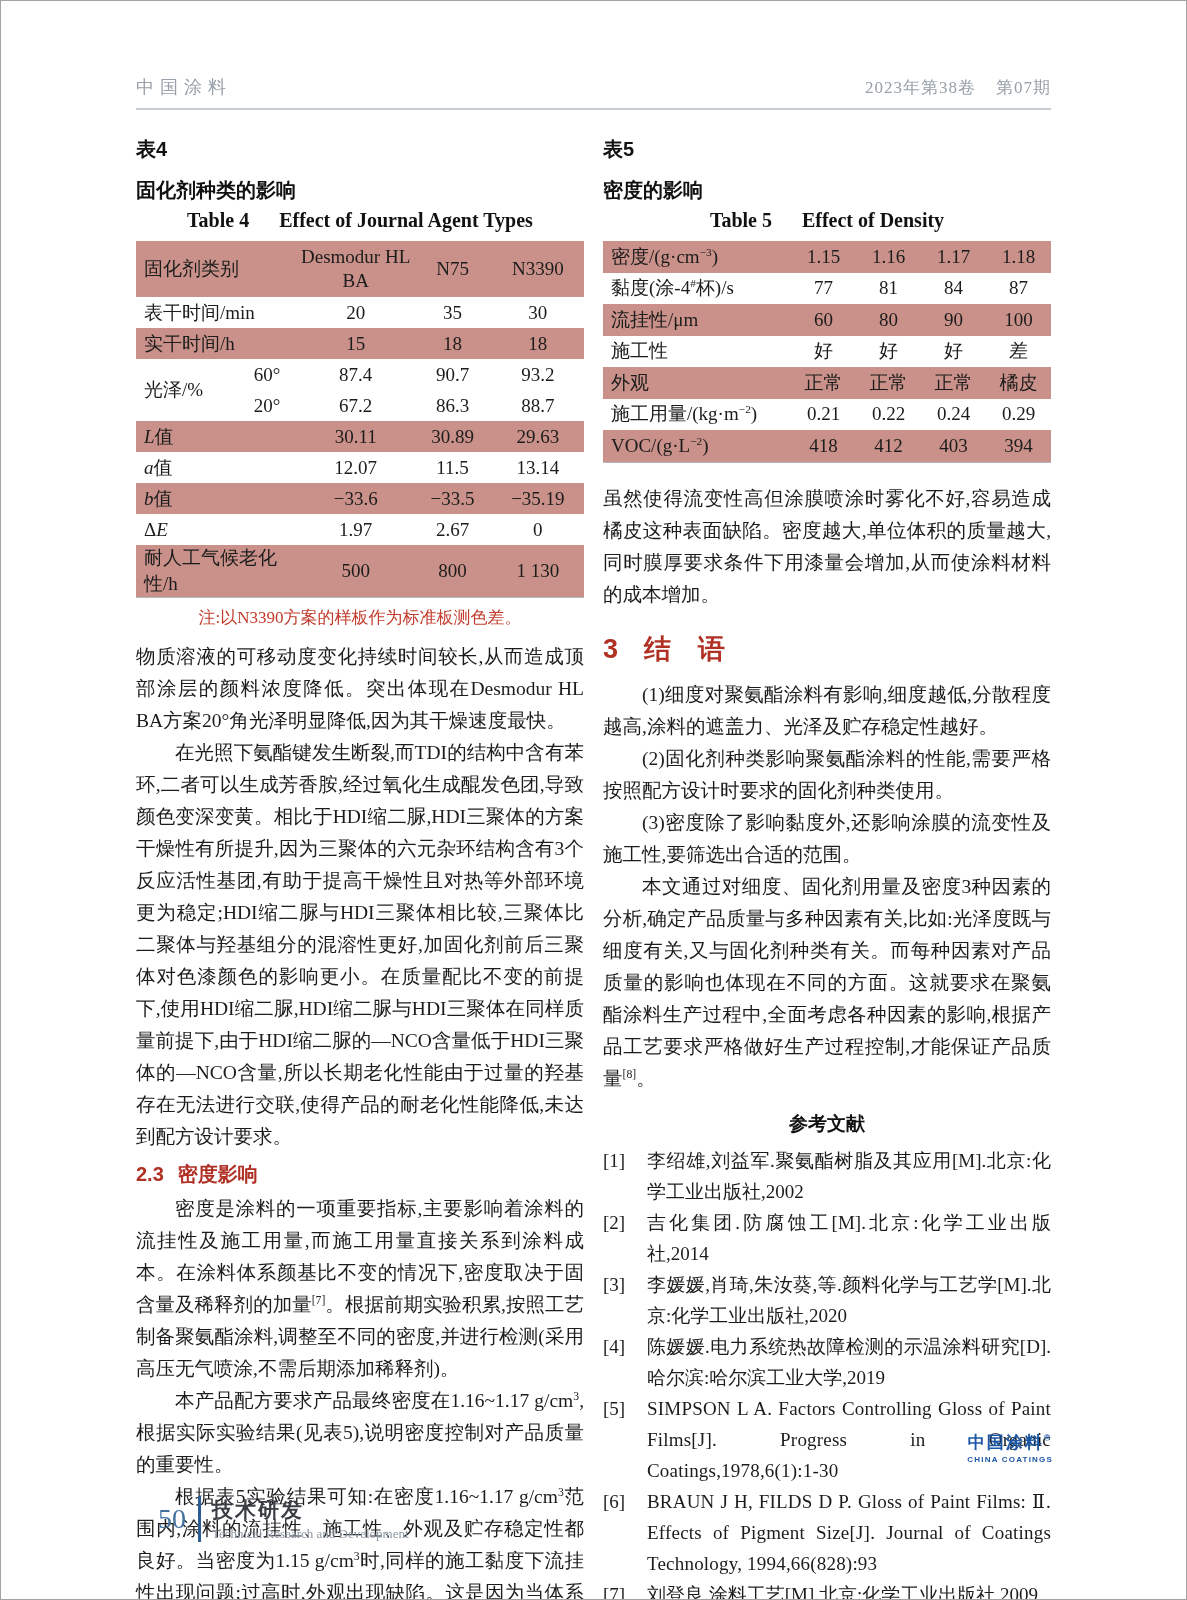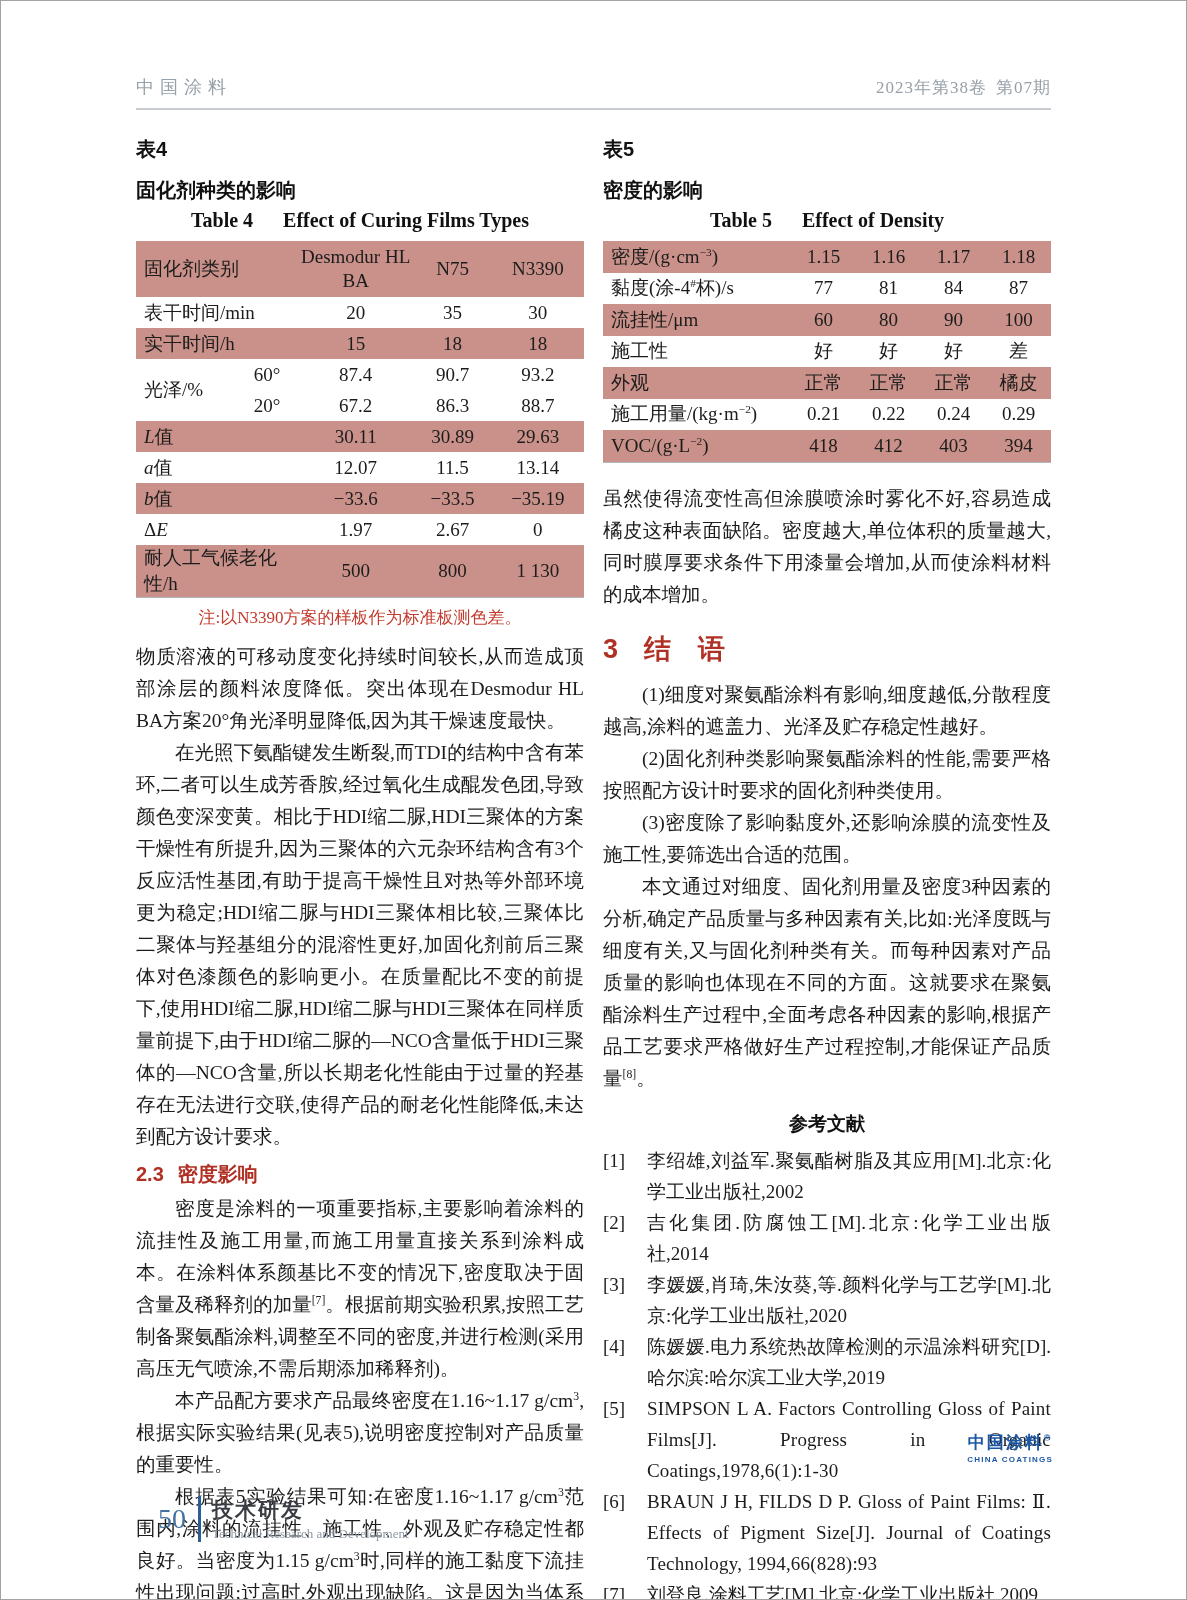--- a/index.html
+++ b/index.html
@@ -16,21 +16,21 @@
   }
   sup { font-size:0.6em; vertical-align:super; line-height:0; }
   i { font-style:italic; }
 
   
   .pg-header {
     display:flex; justify-content:space-between; align-items:flex-end;
     border-bottom:2px solid #c6ccd1; padding-bottom:9px; color:#97a0a8;
   }
   .journal-name { font-size:18px; letter-spacing:6px; }
-  .issue-info { font-size:17px; display:flex; gap:9px; letter-spacing:1px;font-family:Liberation Serif, serif; }
+  .issue-info { font-size:17px; display:flex; gap:20px; letter-spacing:1px;font-family:Liberation Serif, serif; }
 
   
   .columns { display:flex; gap:19px; margin-top:26px; }
   .col { width:449px; }
 
   
   .t-title {
     display:flex; justify-content:center; gap:14px;
     font-family:"Liberation Sans","DejaVu Sans",sans-serif;
     font-weight:bold; font-size:20px; margin-bottom:5px; color:#111;flex-direction:column;
@@ -119,21 +119,21 @@
   <div class="columns">
 
     <div class="col">
 
       <div class="t-title">
         <span>表4</span>
         <span>固化剂种类的影响</span>
       </div>
       <div class="t-title-en">
         <span>Table 4</span>
-        <span>Effect of Curing Films Types</span>
+        <span>Effect of Journal Agent Types</span>
       </div>
 
       <div class="datatable table4" id="table4">
           <div class="t-row shade t-head">
             <div class="t-label">固化剂类别</div>
             <div class="t-val">Desmodur HL BA</div>
             <div class="t-val">N75</div>
             <div class="t-val">N3390</div>
           </div>
           <div class="t-row">

